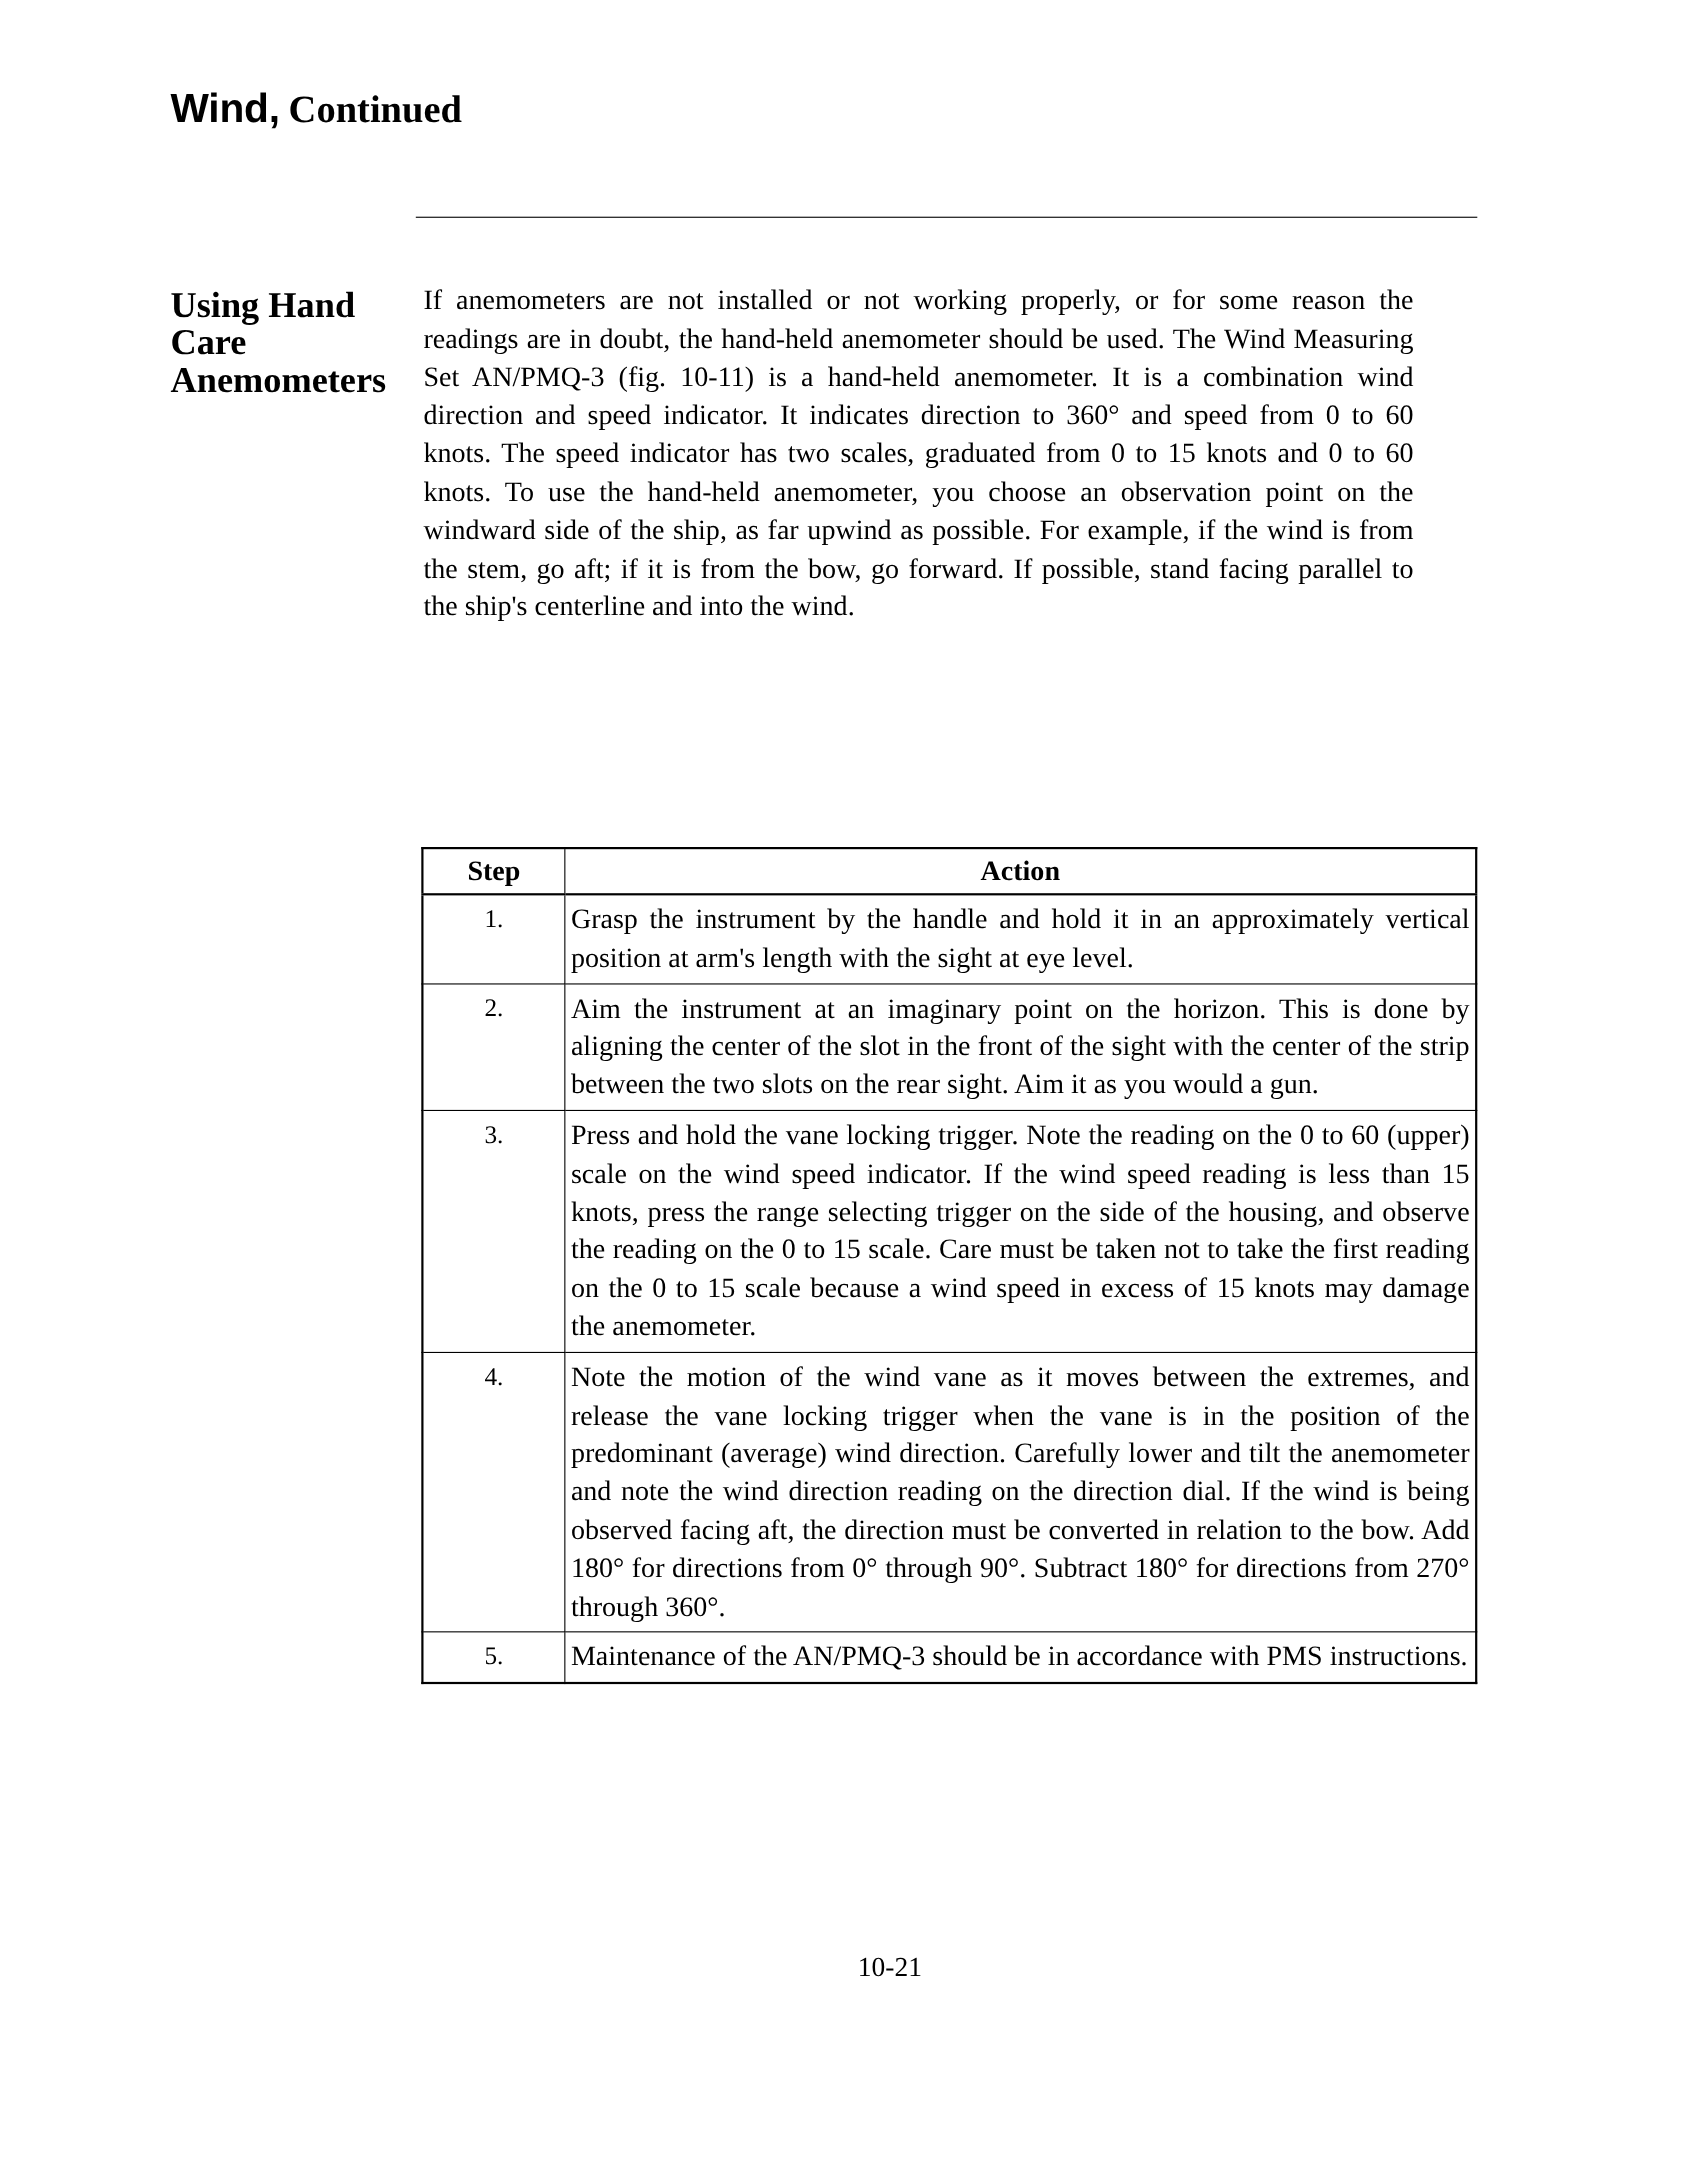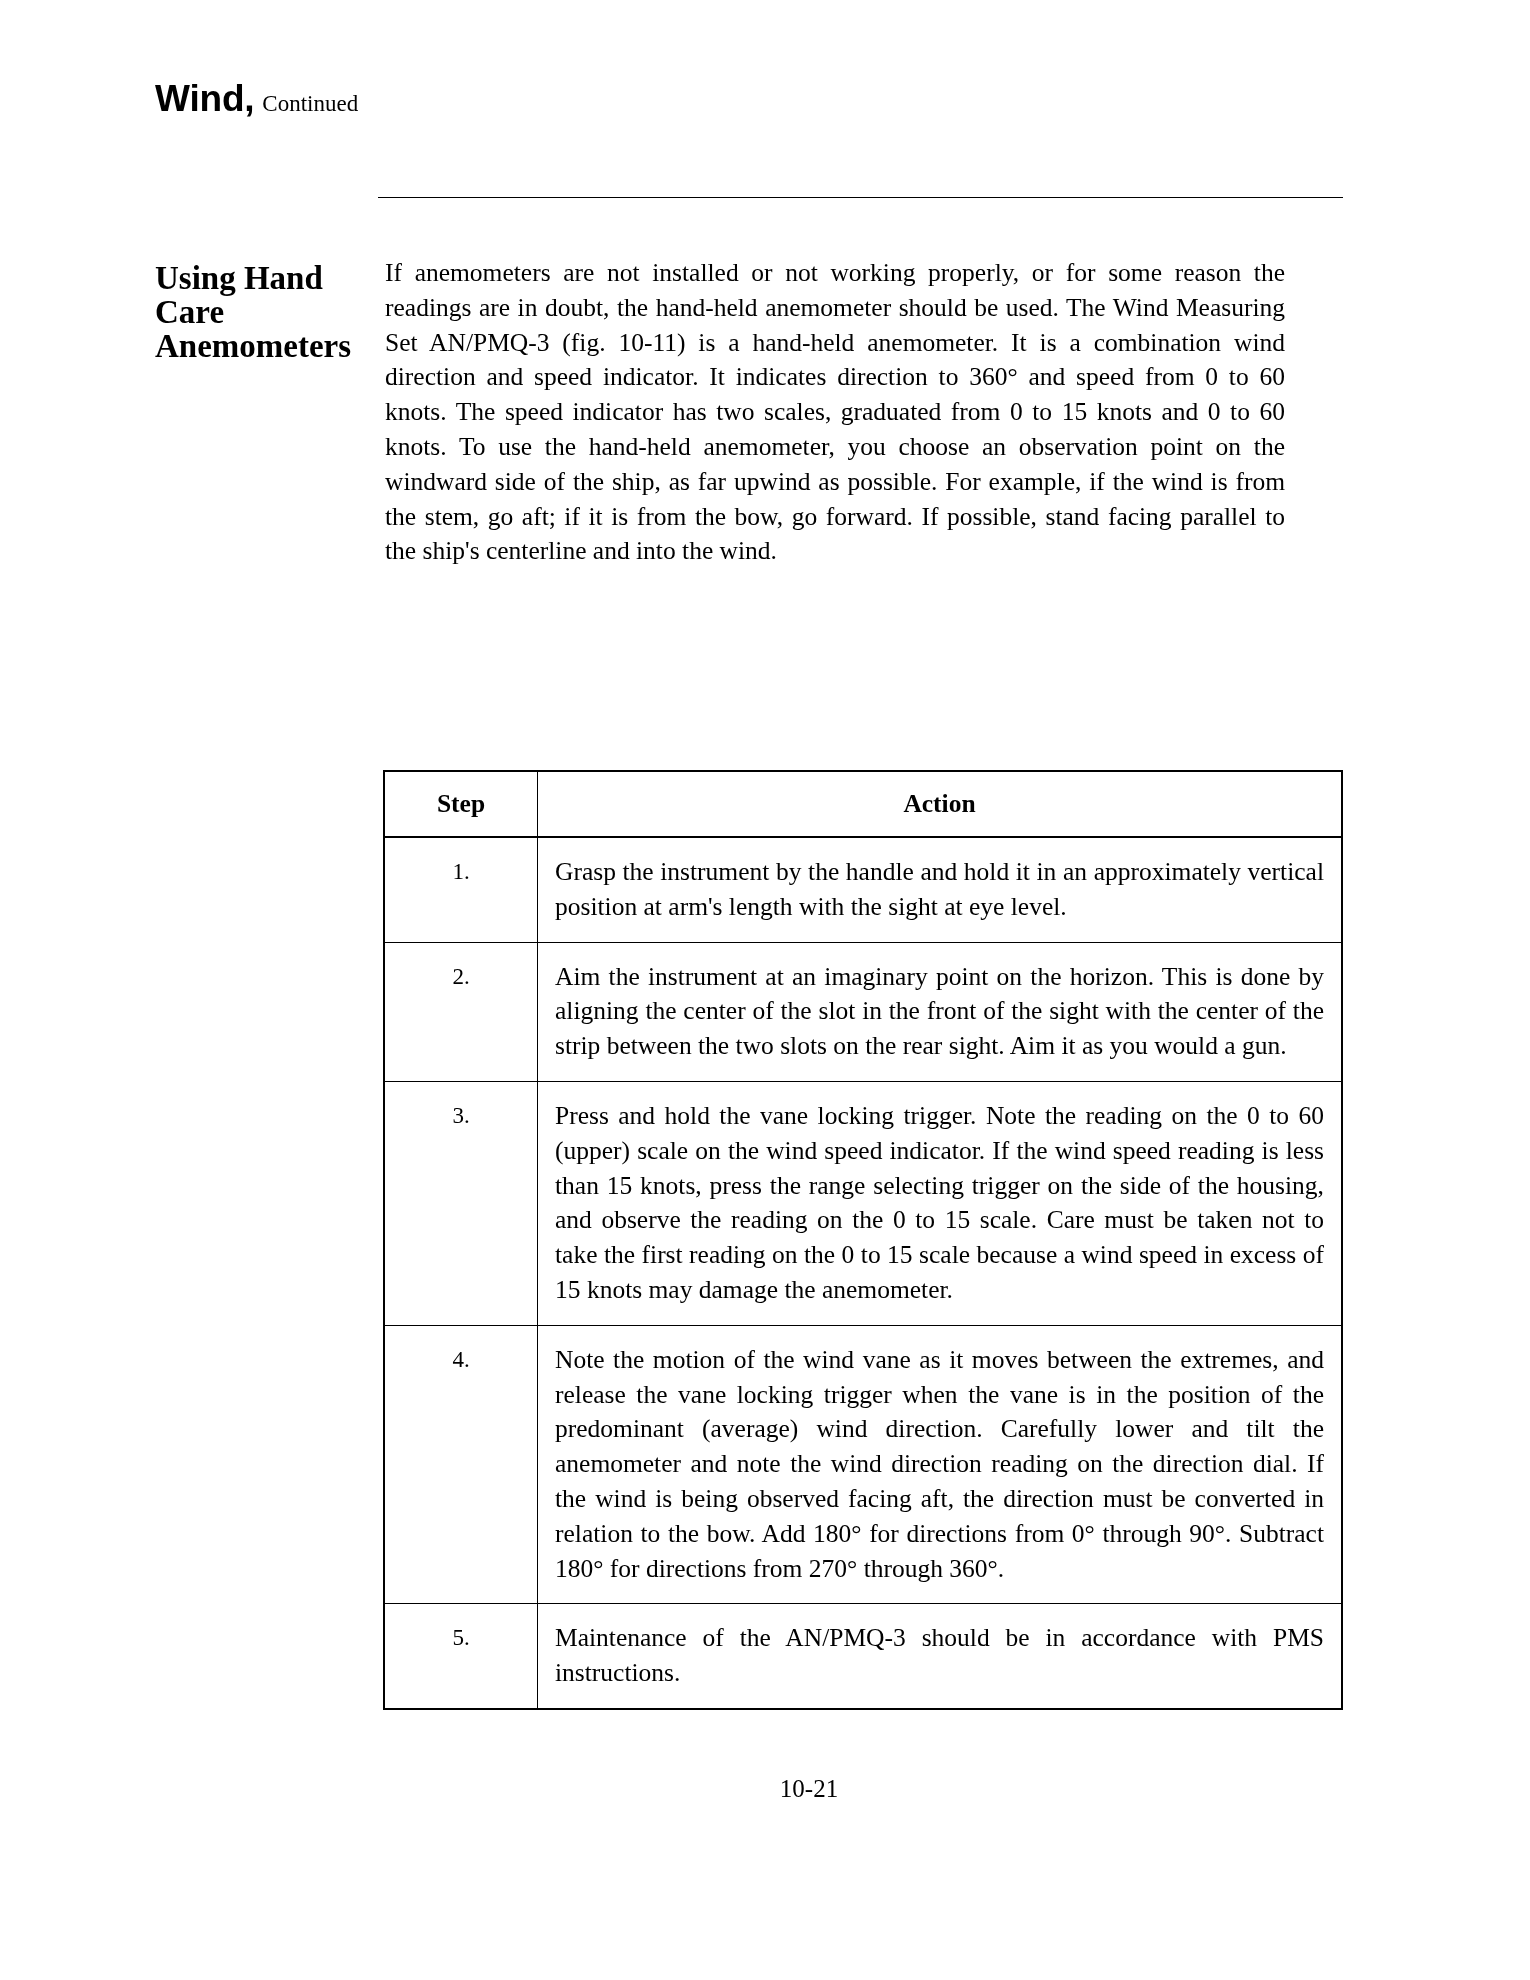--- a/index.html
+++ b/index.html
@@ -32,22 +32,22 @@
     white-space: nowrap;
   }
   .header-main {
     font-family: "Liberation Sans", sans-serif;
     font-weight: bold;
     font-size: 37px;
     letter-spacing: -0.2px;
   }
   .header-cont {
     font-family: "Liberation Serif", serif;
-    font-size: 23px;
-    font-weight: normal;
+    font-size: 35px;
+    font-weight: bold;
     margin-left: 8px;
   }
 
   .header-rule {
     position: absolute;
     left: 378px;
     top: 197px;
     width: 965px;
     height: 0;
     border-top: 1.6px solid #000;
@@ -91,21 +91,21 @@
   }
   table.steps {
     border-collapse: collapse;
     width: 960px;
     table-layout: fixed;
     border: 2.2px solid #000;
   }
   table.steps th, table.steps td {
     border: 1.6px solid #000;
     vertical-align: top;
-    padding: 17px;
+    padding: 5px;
   }
   table.steps thead th {
     border-bottom-width: 2.2px;
   }
   th.col-step, td.col-step { width: 118px; }
   th.hdr {
     text-align: center;
     font-weight: bold;
     font-size: 25.5px;
     padding: 6px 0 8px 0;

